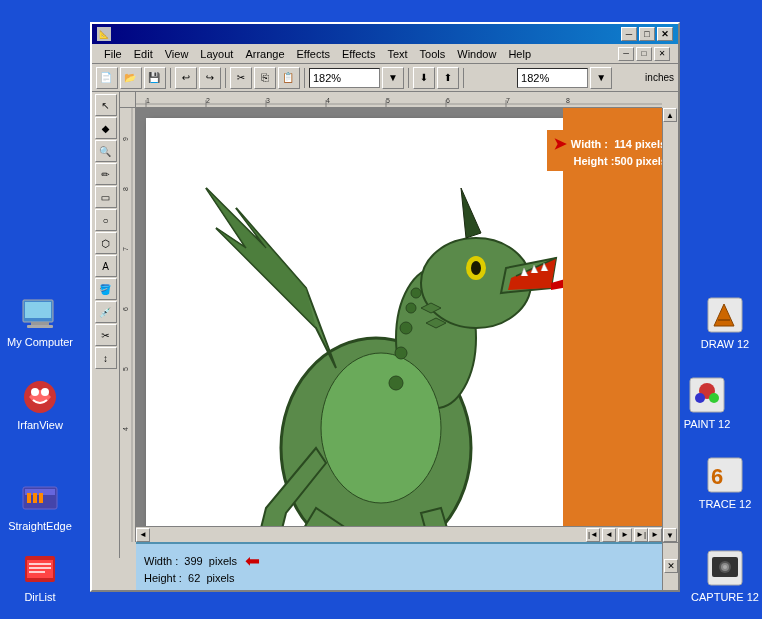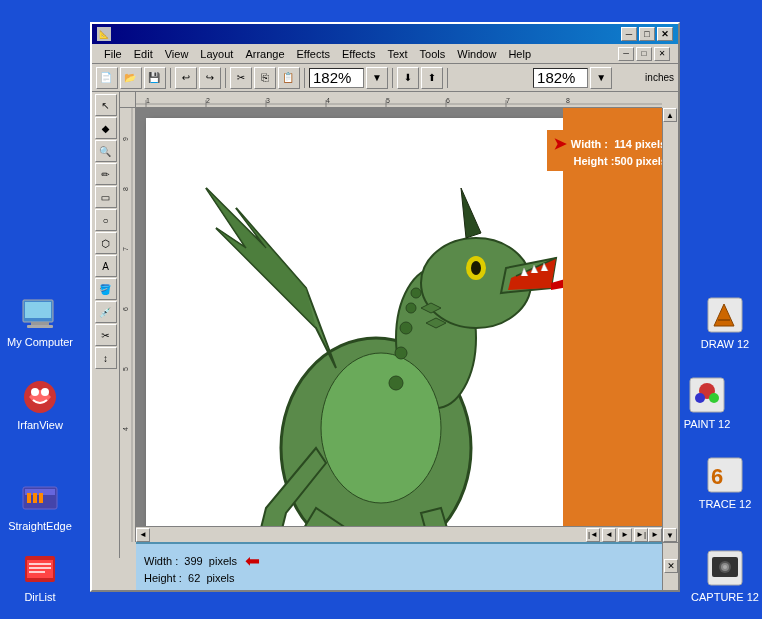--- a/index.html
+++ b/index.html
@@ -148,23 +148,23 @@
       justify-content: center;
       font-size: 10px;
       cursor: pointer;
     }
     .zoom-box {
       display: flex;
       align-items: center;
       background: white;
       border: 1px inset #808080;
       height: 20px;
-      width: 55px;
+      width: 71px;
       padding: 0 3px;
-      font-size: 15px;
+      font-size: 11px;
     }
     .toolbar-separator {
       width: 1px;
       height: 20px;
       background: #808080;
       margin: 0 2px;
     }
 
     
     .ruler-h {

